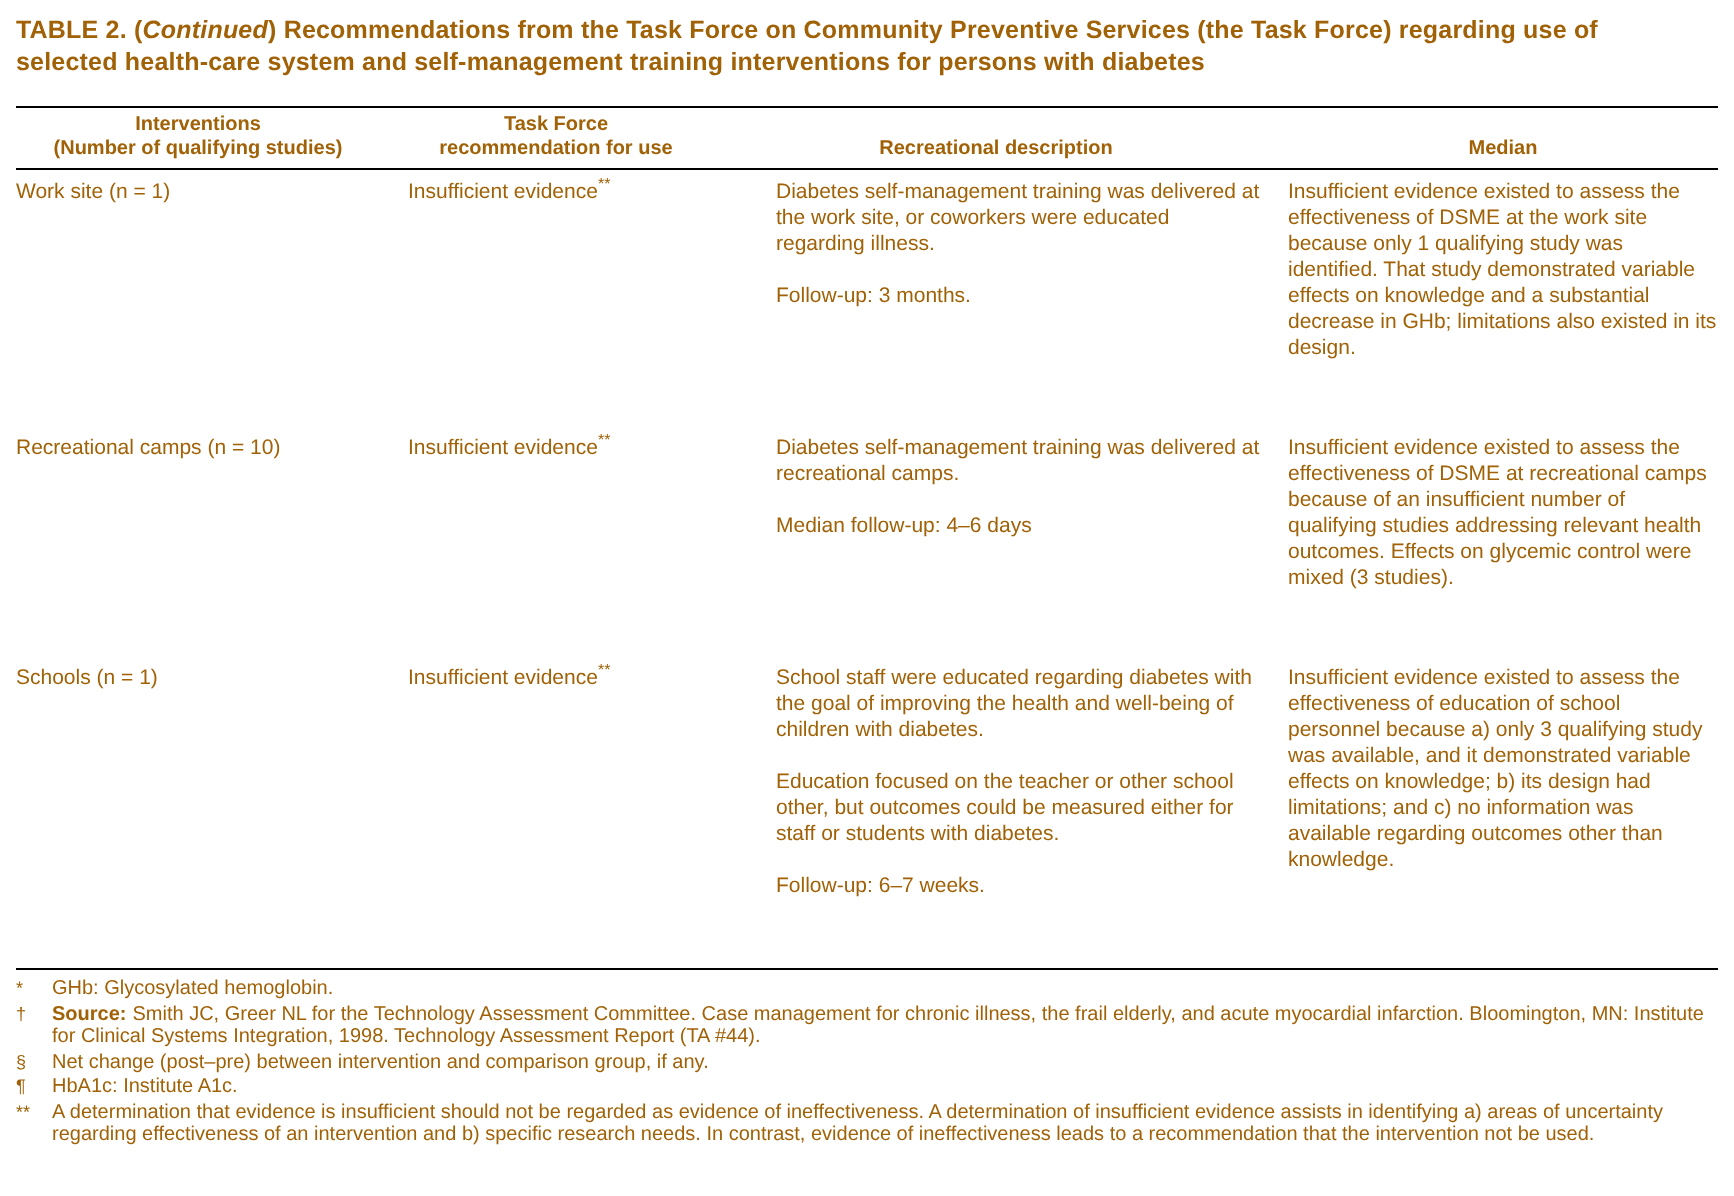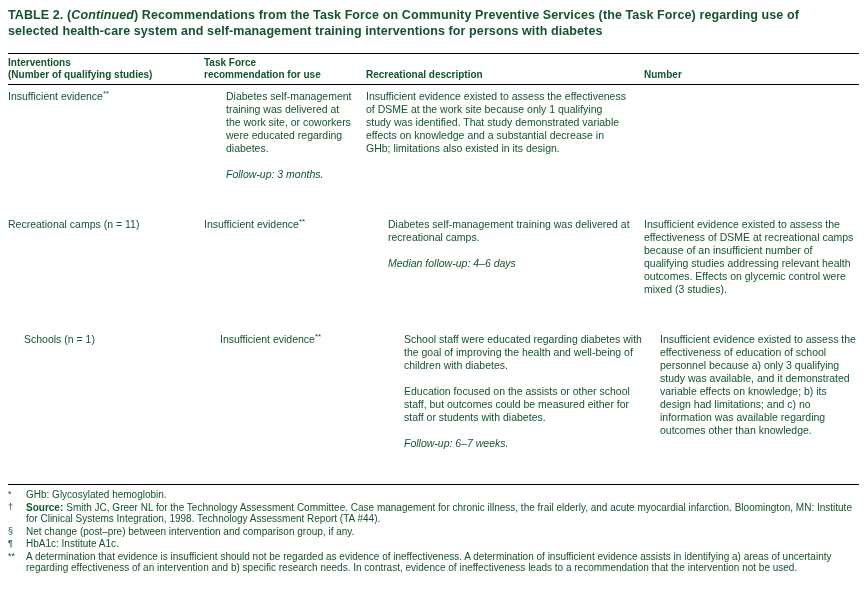--- a/index.html
+++ b/index.html
@@ -3,21 +3,21 @@
 <meta charset="utf-8">
 <style>
   html, body { margin: 0; padding: 0; background: #ffffff; }
   .page {
     position: relative;
     width: 867px;
     height: 598px;
     box-sizing: border-box;
     padding: 8px 8px 0 8px;
     background: #ffffff;
-    color: #14532d;
+    color: #a16207;
     font-family: "Liberation Sans", "DejaVu Sans", sans-serif;
     overflow: hidden;
   }
   .title {
     font-weight: bold;
     font-size: 12.5px;
     line-height: 15.5px;
     max-width: 812px;
     margin: 0 0 14px 0;
     letter-spacing: 0.1px;
@@ -30,32 +30,32 @@
     column-gap: 14px;
   }
   .header-row {
     padding: 3px 0 4px 0;
     align-items: end;
   }
   .th {
     font-weight: bold;
     font-size: 10px;
     line-height: 11.5px;
-    text-align: left;
+    text-align: center;
   }
   .tbody { padding-top: 5px; }
   .body-row {
     font-size: 10.5px;
     line-height: 13px;
   }
   .row1 { min-height: 128px; }
   .row2 { min-height: 115px; }
-  .row3 { min-height: 151px; margin-left: 16px; }
+  .row3 { min-height: 151px; }
   .td p { margin: 0 0 13px 0; }
-  .td p:last-child { margin-bottom: 0; font-style: italic; }
+  .td p:last-child { margin-bottom: 0; }
   .col-description { padding-left: 22px; }
   sup.rec { font-size: 8px; line-height: 0; }
   .footnotes {
     padding-top: 4px;
     font-size: 10px;
     line-height: 11.5px;
   }
   .fn {
     display: grid;
     grid-template-columns: 18px 1fr;
@@ -79,53 +79,54 @@
       <div>(Number of qualifying studies)</div>
     </div>
     <div class="th">
       <div>Task Force</div>
       <div>recommendation for use</div>
     </div>
     <div class="th">
       <div>Recreational description</div>
     </div>
     <div class="th">
-      <div>Number</div>
+      <div>Median</div>
     </div>
   </div>
 
   <div class="rule"></div>
 
   <div class="tbody">
 
     <div class="grid body-row row1">
+      <div class="td col-intervention">Work site (n = 1)</div>
       <div class="td col-recommendation"><span>Insufficient evidence</span><sup class="rec">**</sup></div>
       <div class="td col-description">
-        <p>Diabetes self-management training was delivered at the work site, or coworkers were educated regarding diabetes.</p>
+        <p>Diabetes self-management training was delivered at the work site, or coworkers were educated regarding illness.</p>
         <p>Follow-up: 3 months.</p>
       </div>
       <div class="td col-results">Insufficient evidence existed to assess the effectiveness of DSME at the work site because only 1 qualifying study was identified. That study demonstrated variable effects on knowledge and a substantial decrease in GHb; limitations also existed in its design.</div>
     </div>
 
     <div class="grid body-row row2">
-      <div class="td col-intervention">Recreational camps (n = 11)</div>
+      <div class="td col-intervention">Recreational camps (n = 10)</div>
       <div class="td col-recommendation"><span>Insufficient evidence</span><sup class="rec">**</sup></div>
       <div class="td col-description">
         <p>Diabetes self-management training was delivered at recreational camps.</p>
         <p>Median follow-up: 4–6 days</p>
       </div>
       <div class="td col-results">Insufficient evidence existed to assess the effectiveness of DSME at recreational camps because of an insufficient number of qualifying studies addressing relevant health outcomes. Effects on glycemic control were mixed (3 studies).</div>
     </div>
 
     <div class="grid body-row row3">
       <div class="td col-intervention">Schools (n = 1)</div>
       <div class="td col-recommendation"><span>Insufficient evidence</span><sup class="rec">**</sup></div>
       <div class="td col-description">
         <p>School staff were educated regarding diabetes with the goal of improving the health and well-being of children with diabetes.</p>
-        <p>Education focused on the assists or other school staff, but outcomes could be measured either for staff or students with diabetes.</p>
+        <p>Education focused on the teacher or other school other, but outcomes could be measured either for staff or students with diabetes.</p>
         <p>Follow-up: 6–7 weeks.</p>
       </div>
       <div class="td col-results">Insufficient evidence existed to assess the effectiveness of education of school personnel because a) only 3 qualifying study was available, and it demonstrated variable effects on knowledge; b) its design had limitations; and c) no information was available regarding outcomes other than knowledge.</div>
     </div>
 
   </div>
 
   <div class="rule"></div>
 
   <div class="footnotes">

